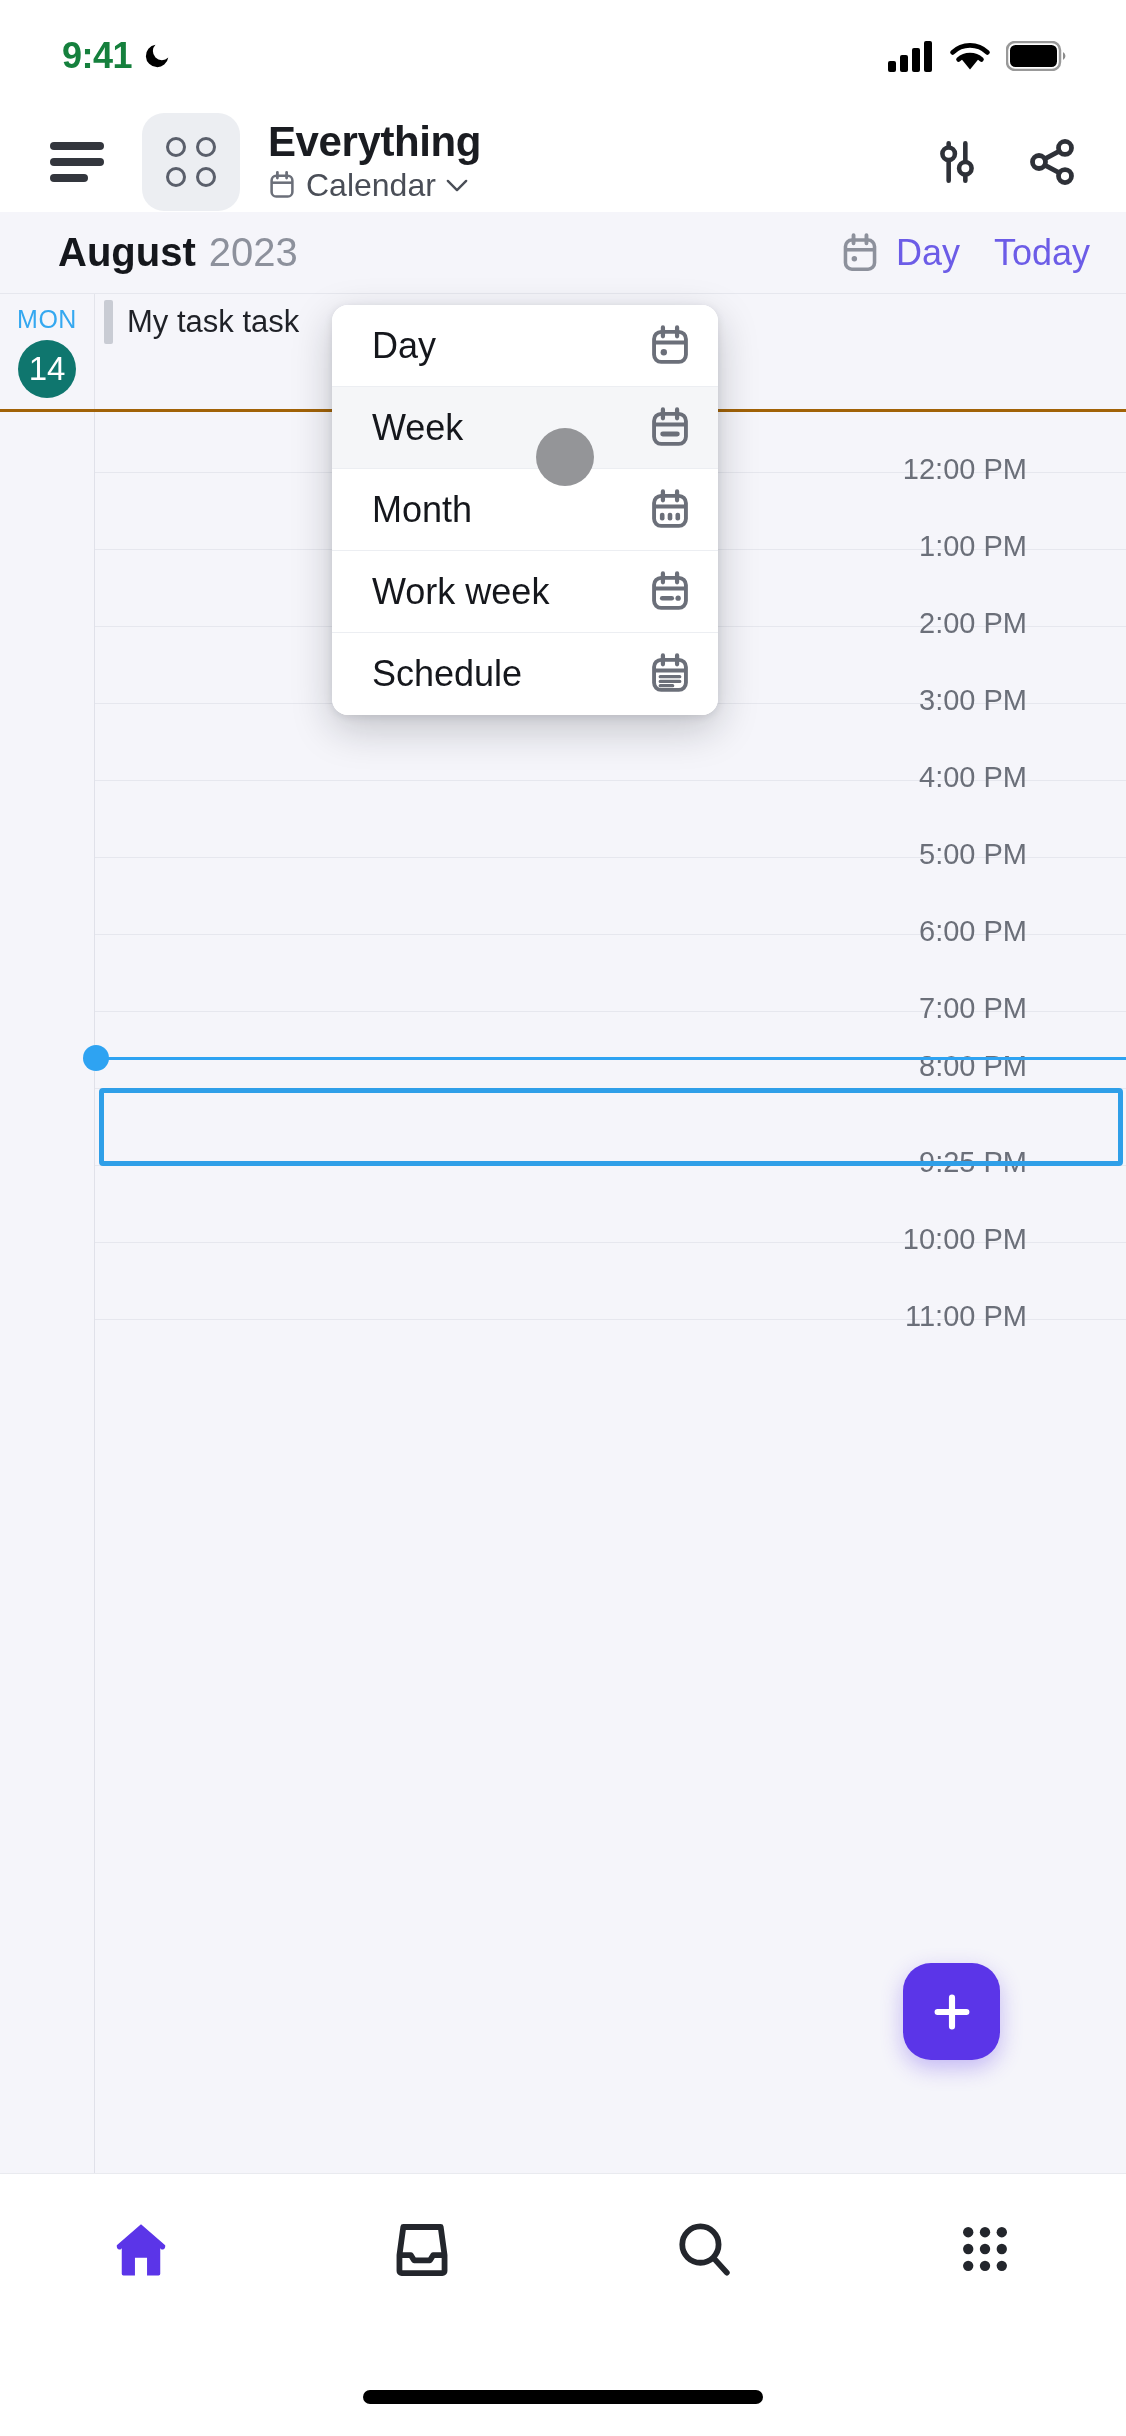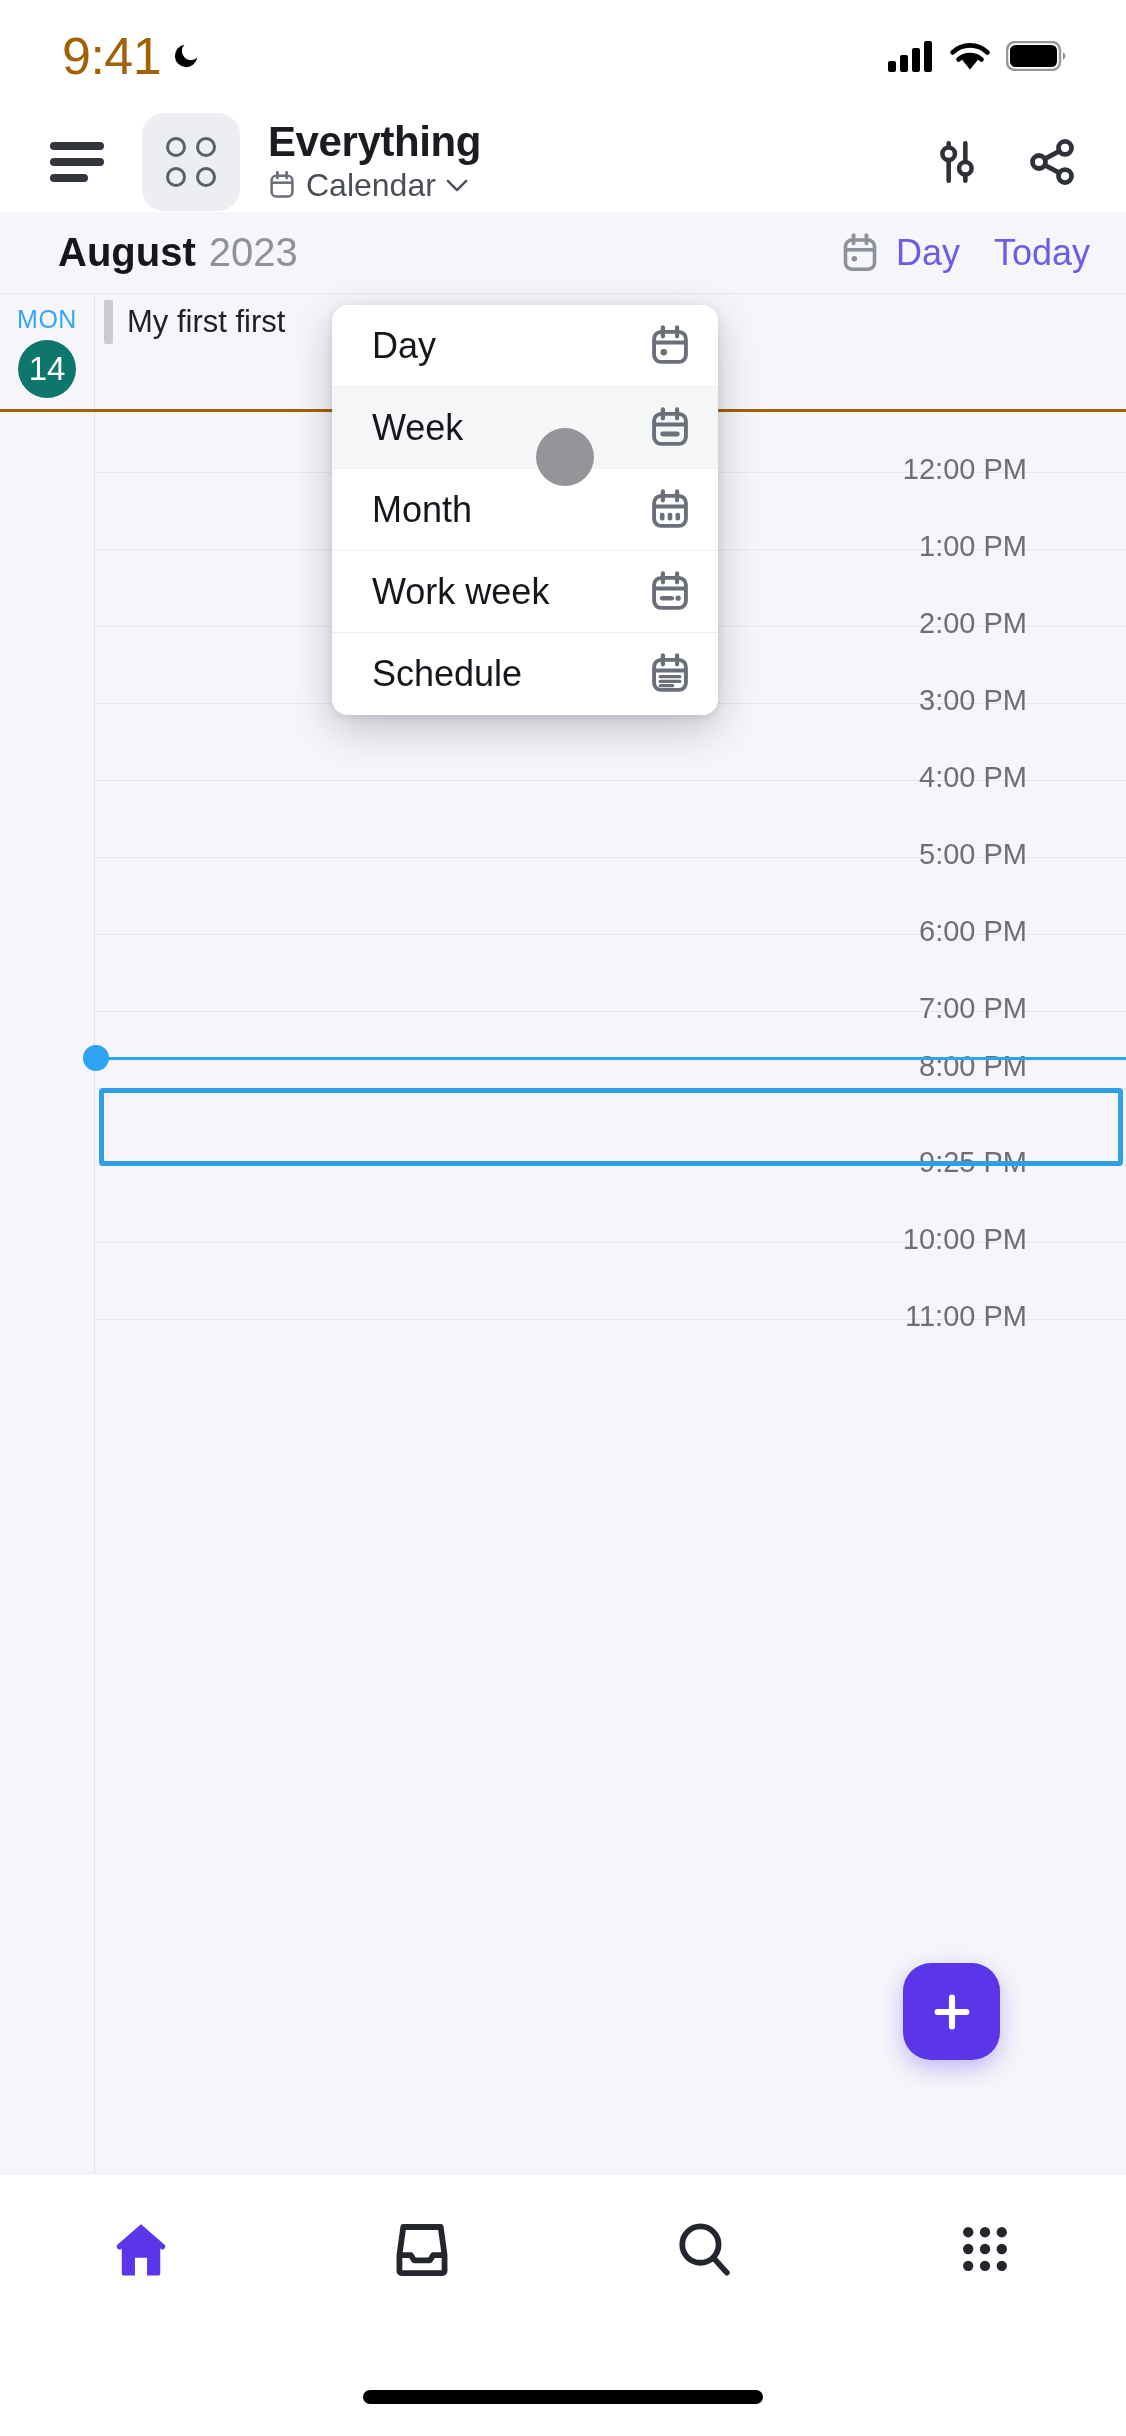--- a/index.html
+++ b/index.html
@@ -11,21 +11,21 @@
   }
   #phone { position: relative; width: 1126px; height: 2436px; background: #ffffff; }
 
   
   .statusbar {
     position: absolute; top: 0; left: 0; width: 1126px; height: 112px;
     display: flex; align-items: center; justify-content: space-between;
     padding: 0 60px 0 62px;
   }
   .sb-left { display: flex; align-items: center; gap: 10px; }
-  .sb-time { font-size: 52px; font-weight: 400; color: #a16207; letter-spacing: -0.5px; }
+  .sb-time { font-size: 36px; font-weight: 700; color: #15803d; letter-spacing: -0.5px; }
   .sb-moon { width: 30px; height: 30px; display:block; }
   .sb-right { display: flex; align-items: center; gap: 14px; }
 
   
   .appbar {
     position: absolute; top: 112px; left: 0; width: 1126px; height: 100px;
     display: flex; align-items: center; padding: 0 48px 0 50px;
     background: #fff;
   }
   .hamburger { width: 54px; height: 40px; display:flex; flex-direction:column; justify-content:space-between; cursor:pointer; }
@@ -235,21 +235,21 @@
   <div class="calbody">
 
     <div class="allday">
       <div class="daycol">
         <span class="dow">MON</span>
         <span class="daynum">14</span>
       </div>
       <div class="tasks">
         <div class="task">
           <span class="bar"></span>
-          <span class="tlabel">My first first</span>
+          <span class="tlabel">My task task</span>
         </div>
       </div>
     </div>
 
     <div class="grid">
       <div class="timecol"></div>
 
       <div class="slotline" style="top:60px"></div>
       <div class="slotline" style="top:137px"></div>
       <div class="slotline" style="top:214px"></div>

